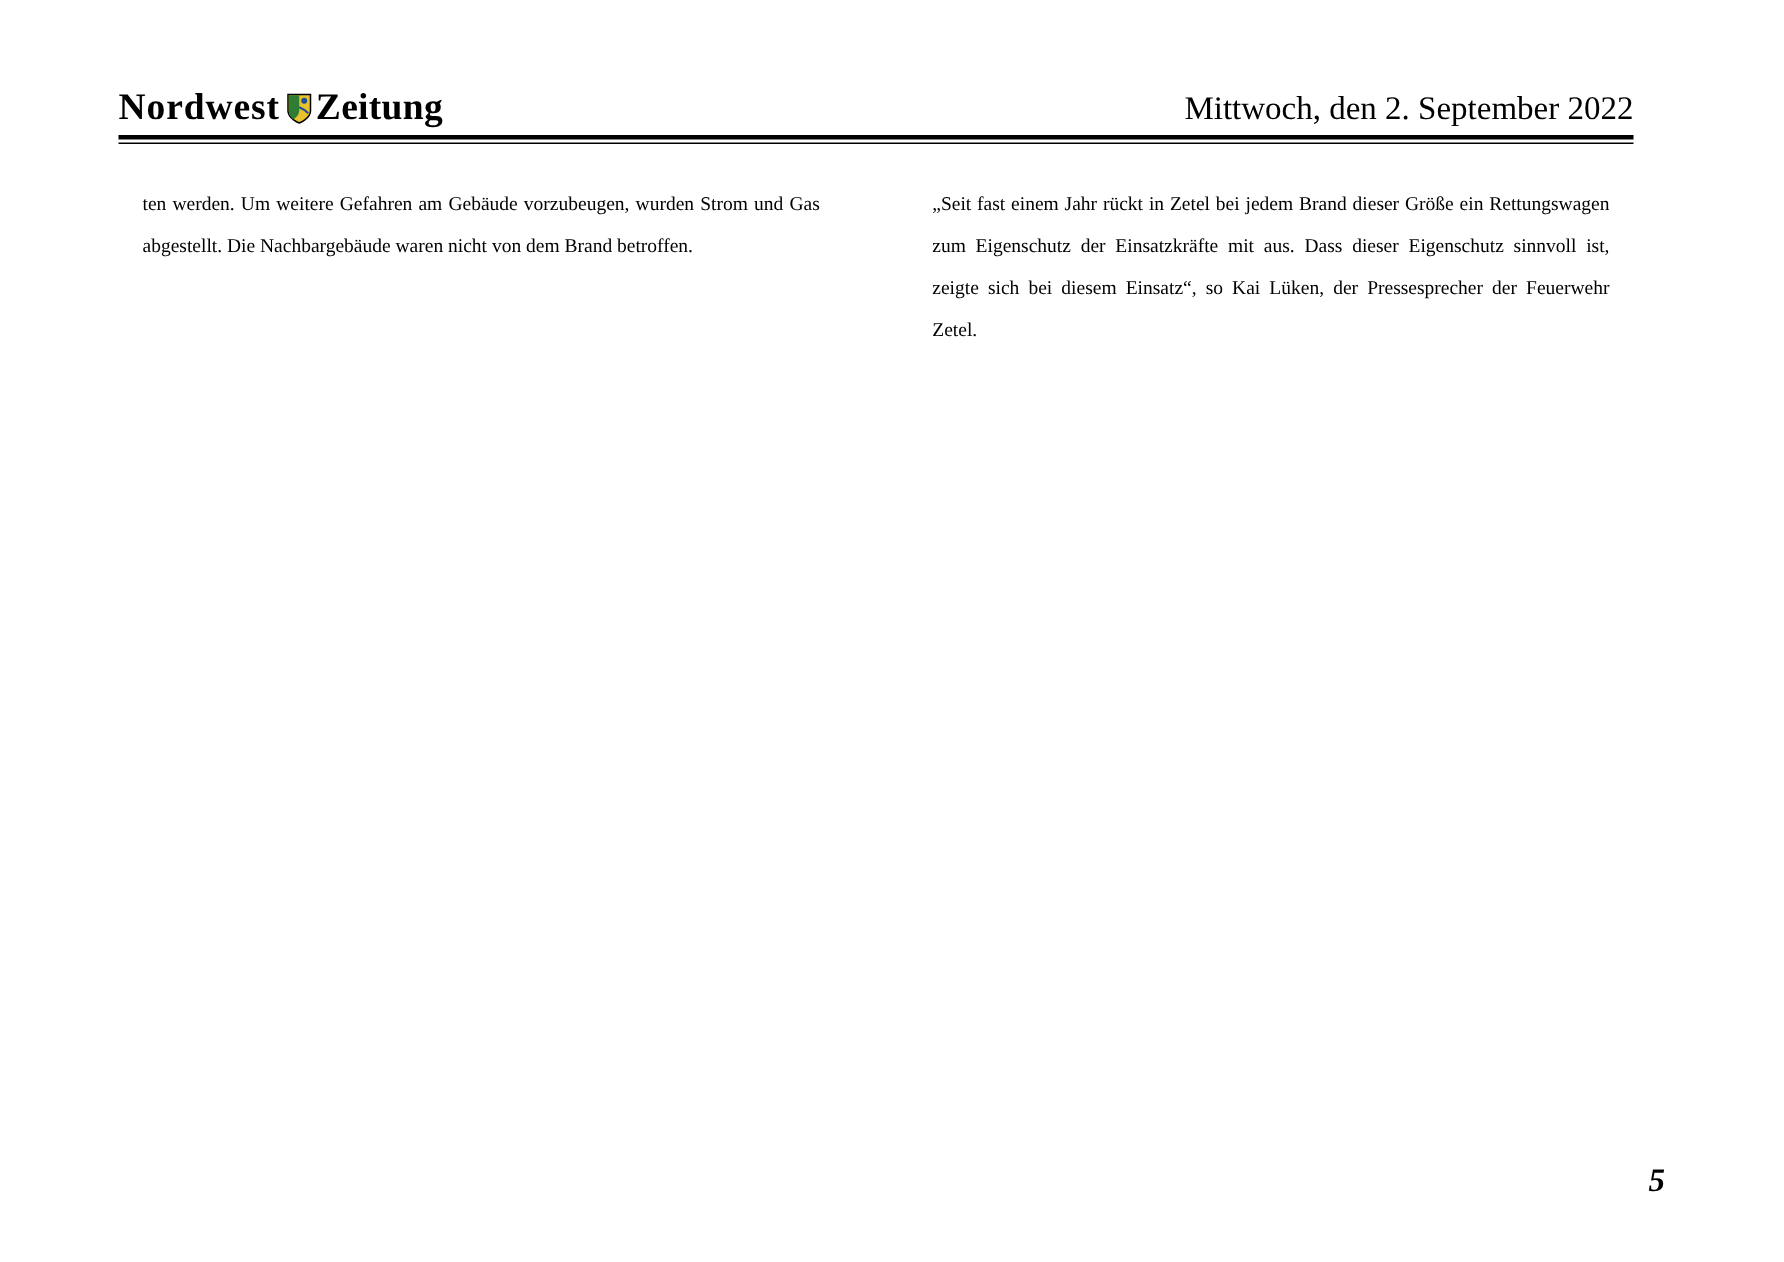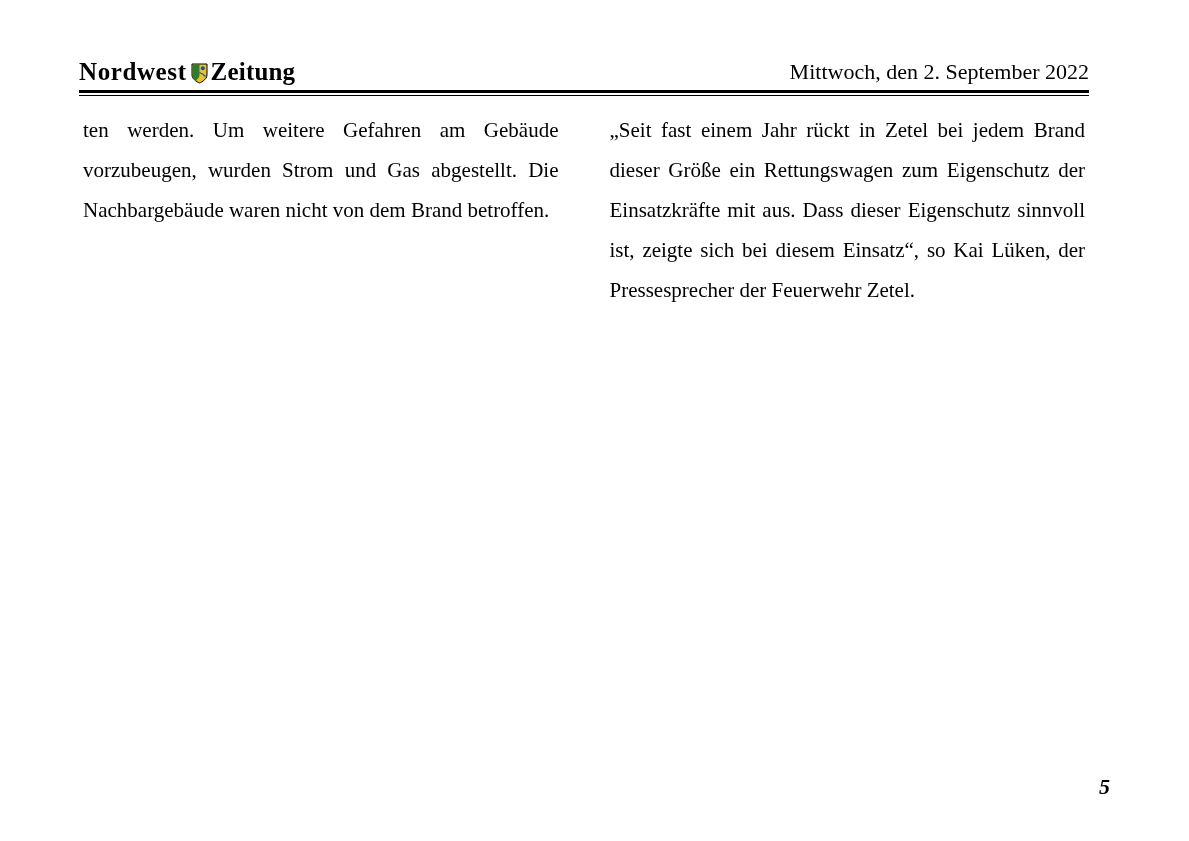--- a/index.html
+++ b/index.html
@@ -85,23 +85,23 @@
     left: 79px;
     top: 106px;
     width: 1010px;
     display: flex;
     gap: 43px;
   }
   .col {
     width: 484px;
   }
   .col p {
-    margin: 4px;
-    font-size: 21px;
-    line-height: 40px;
+    margin: 16px;
+    font-size: 13px;
+    line-height: 28px;
     text-align: justify;
     text-justify: inter-word;
     hyphens: manual;
   }
   .col p.indent {
     text-indent: 26px;
   }
   .col p + p {
     margin-top: 0;
   }

